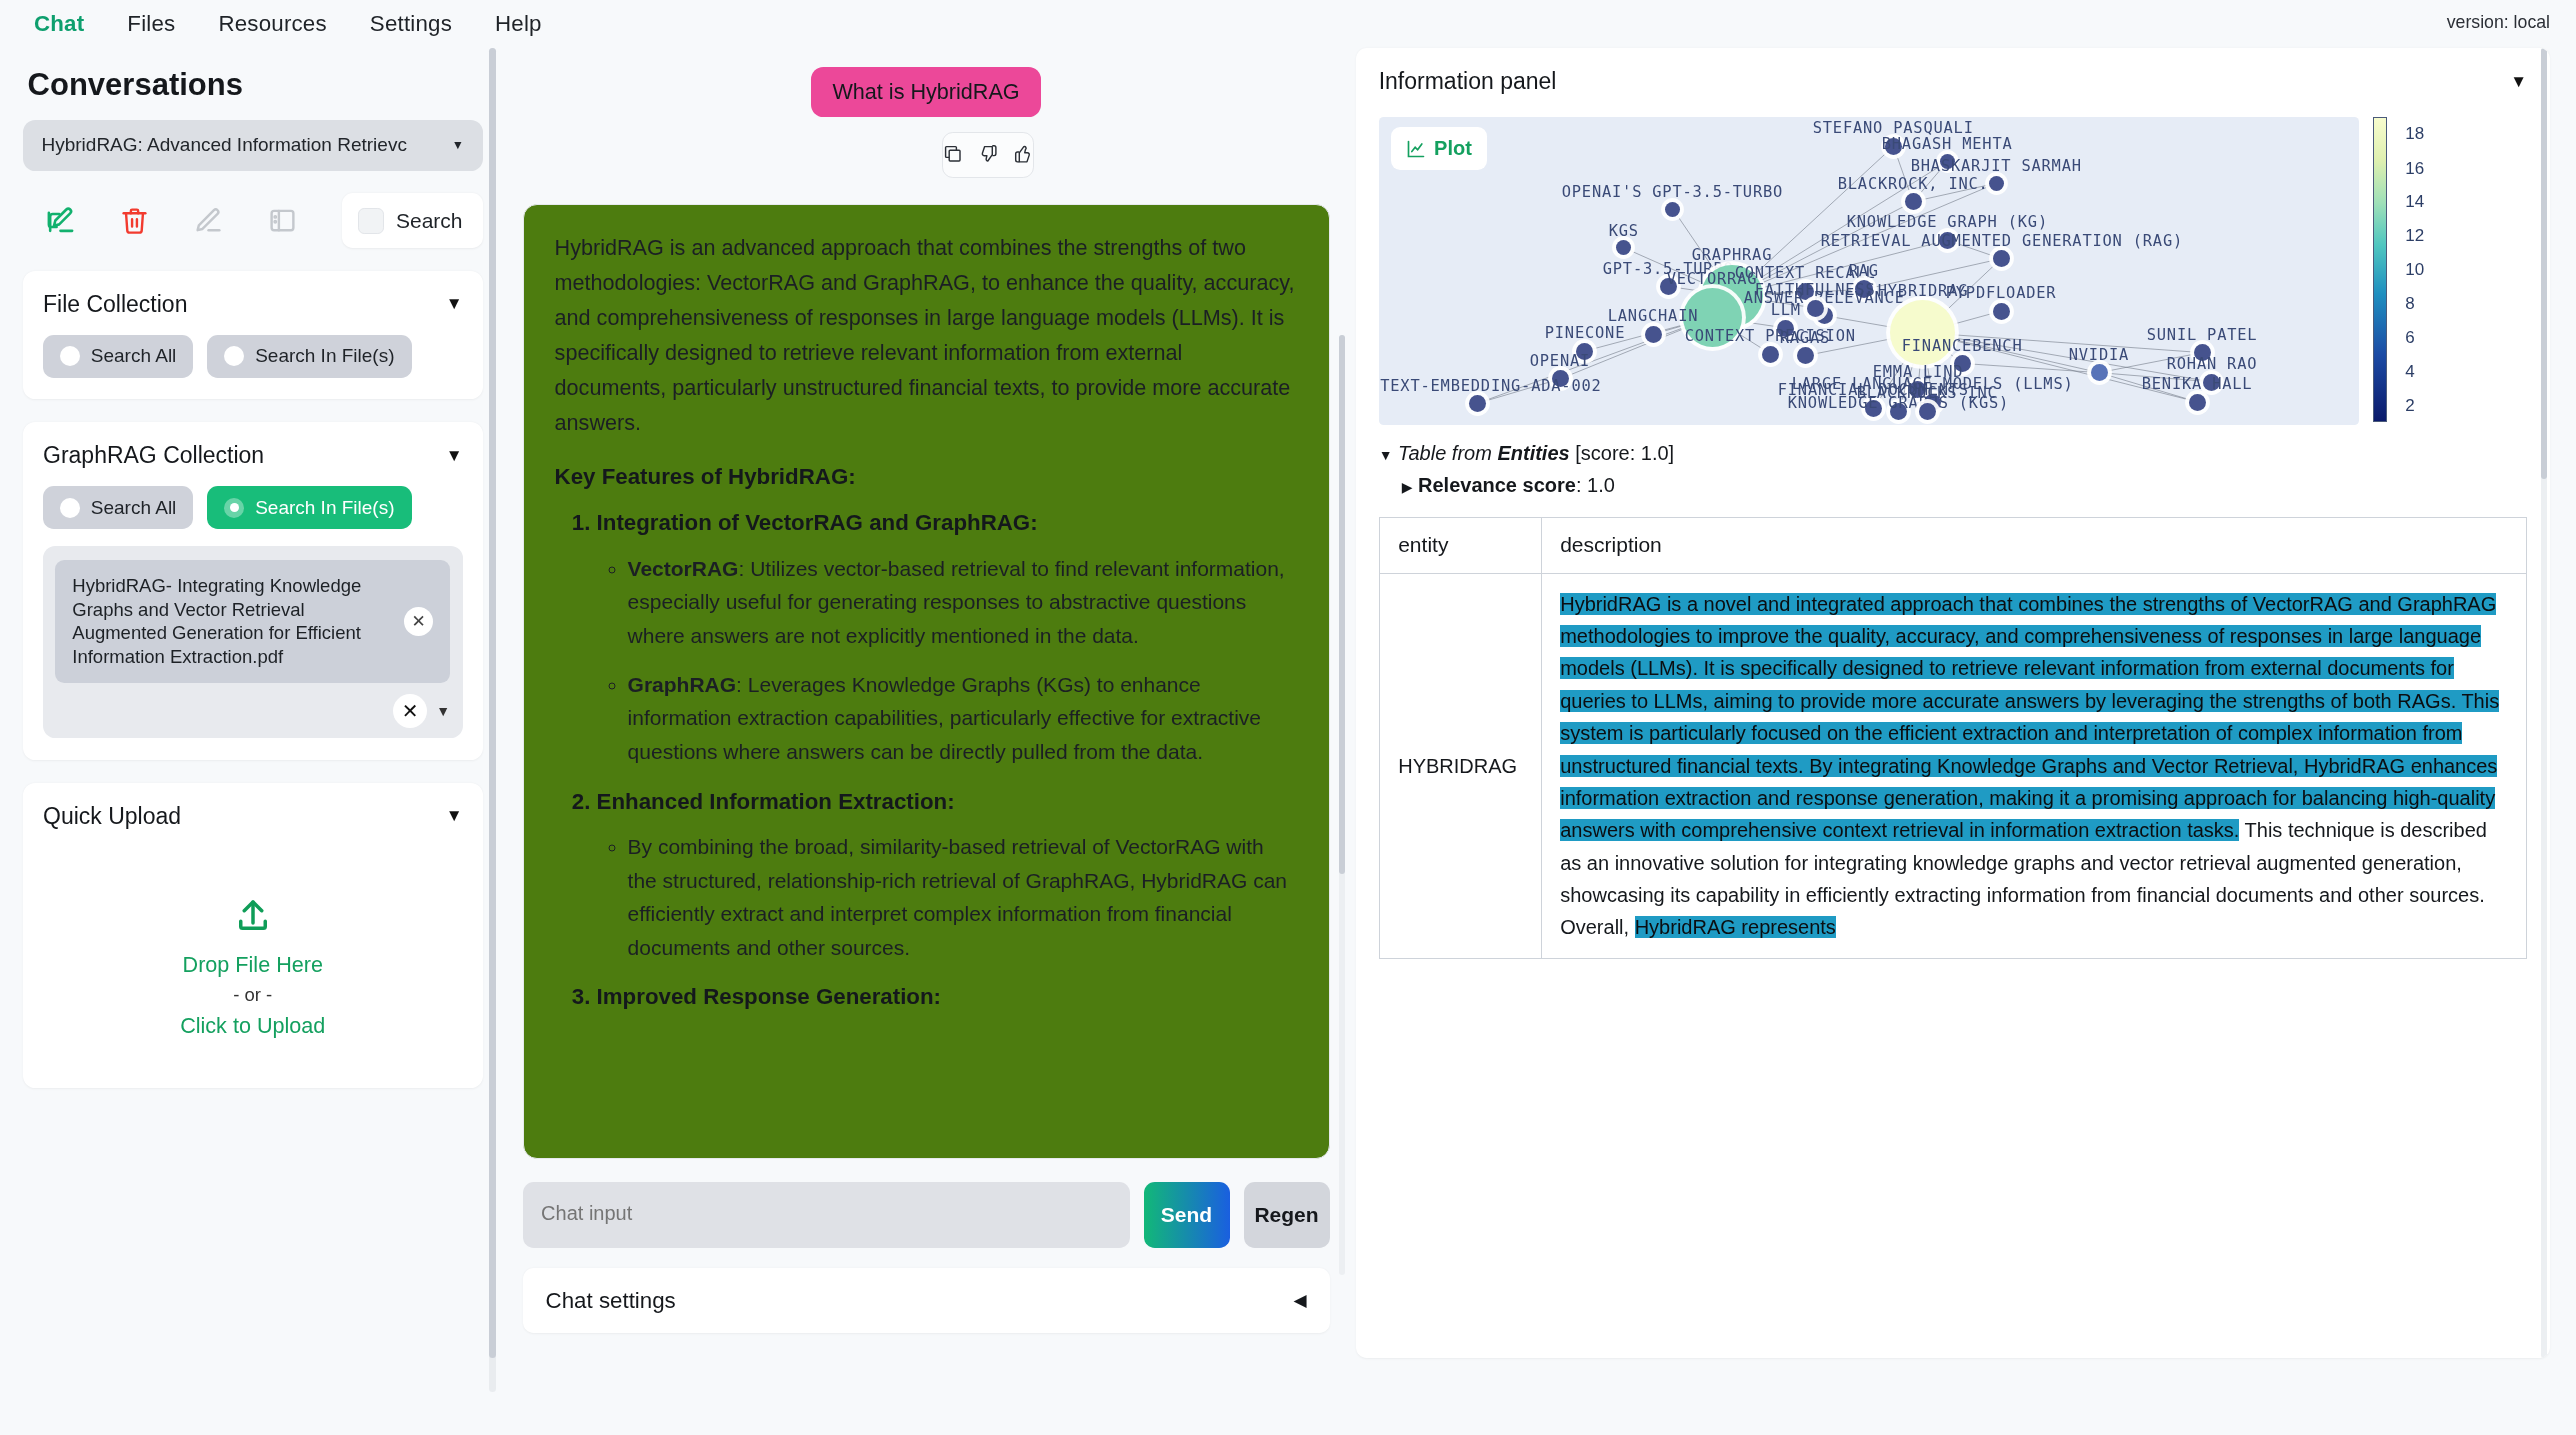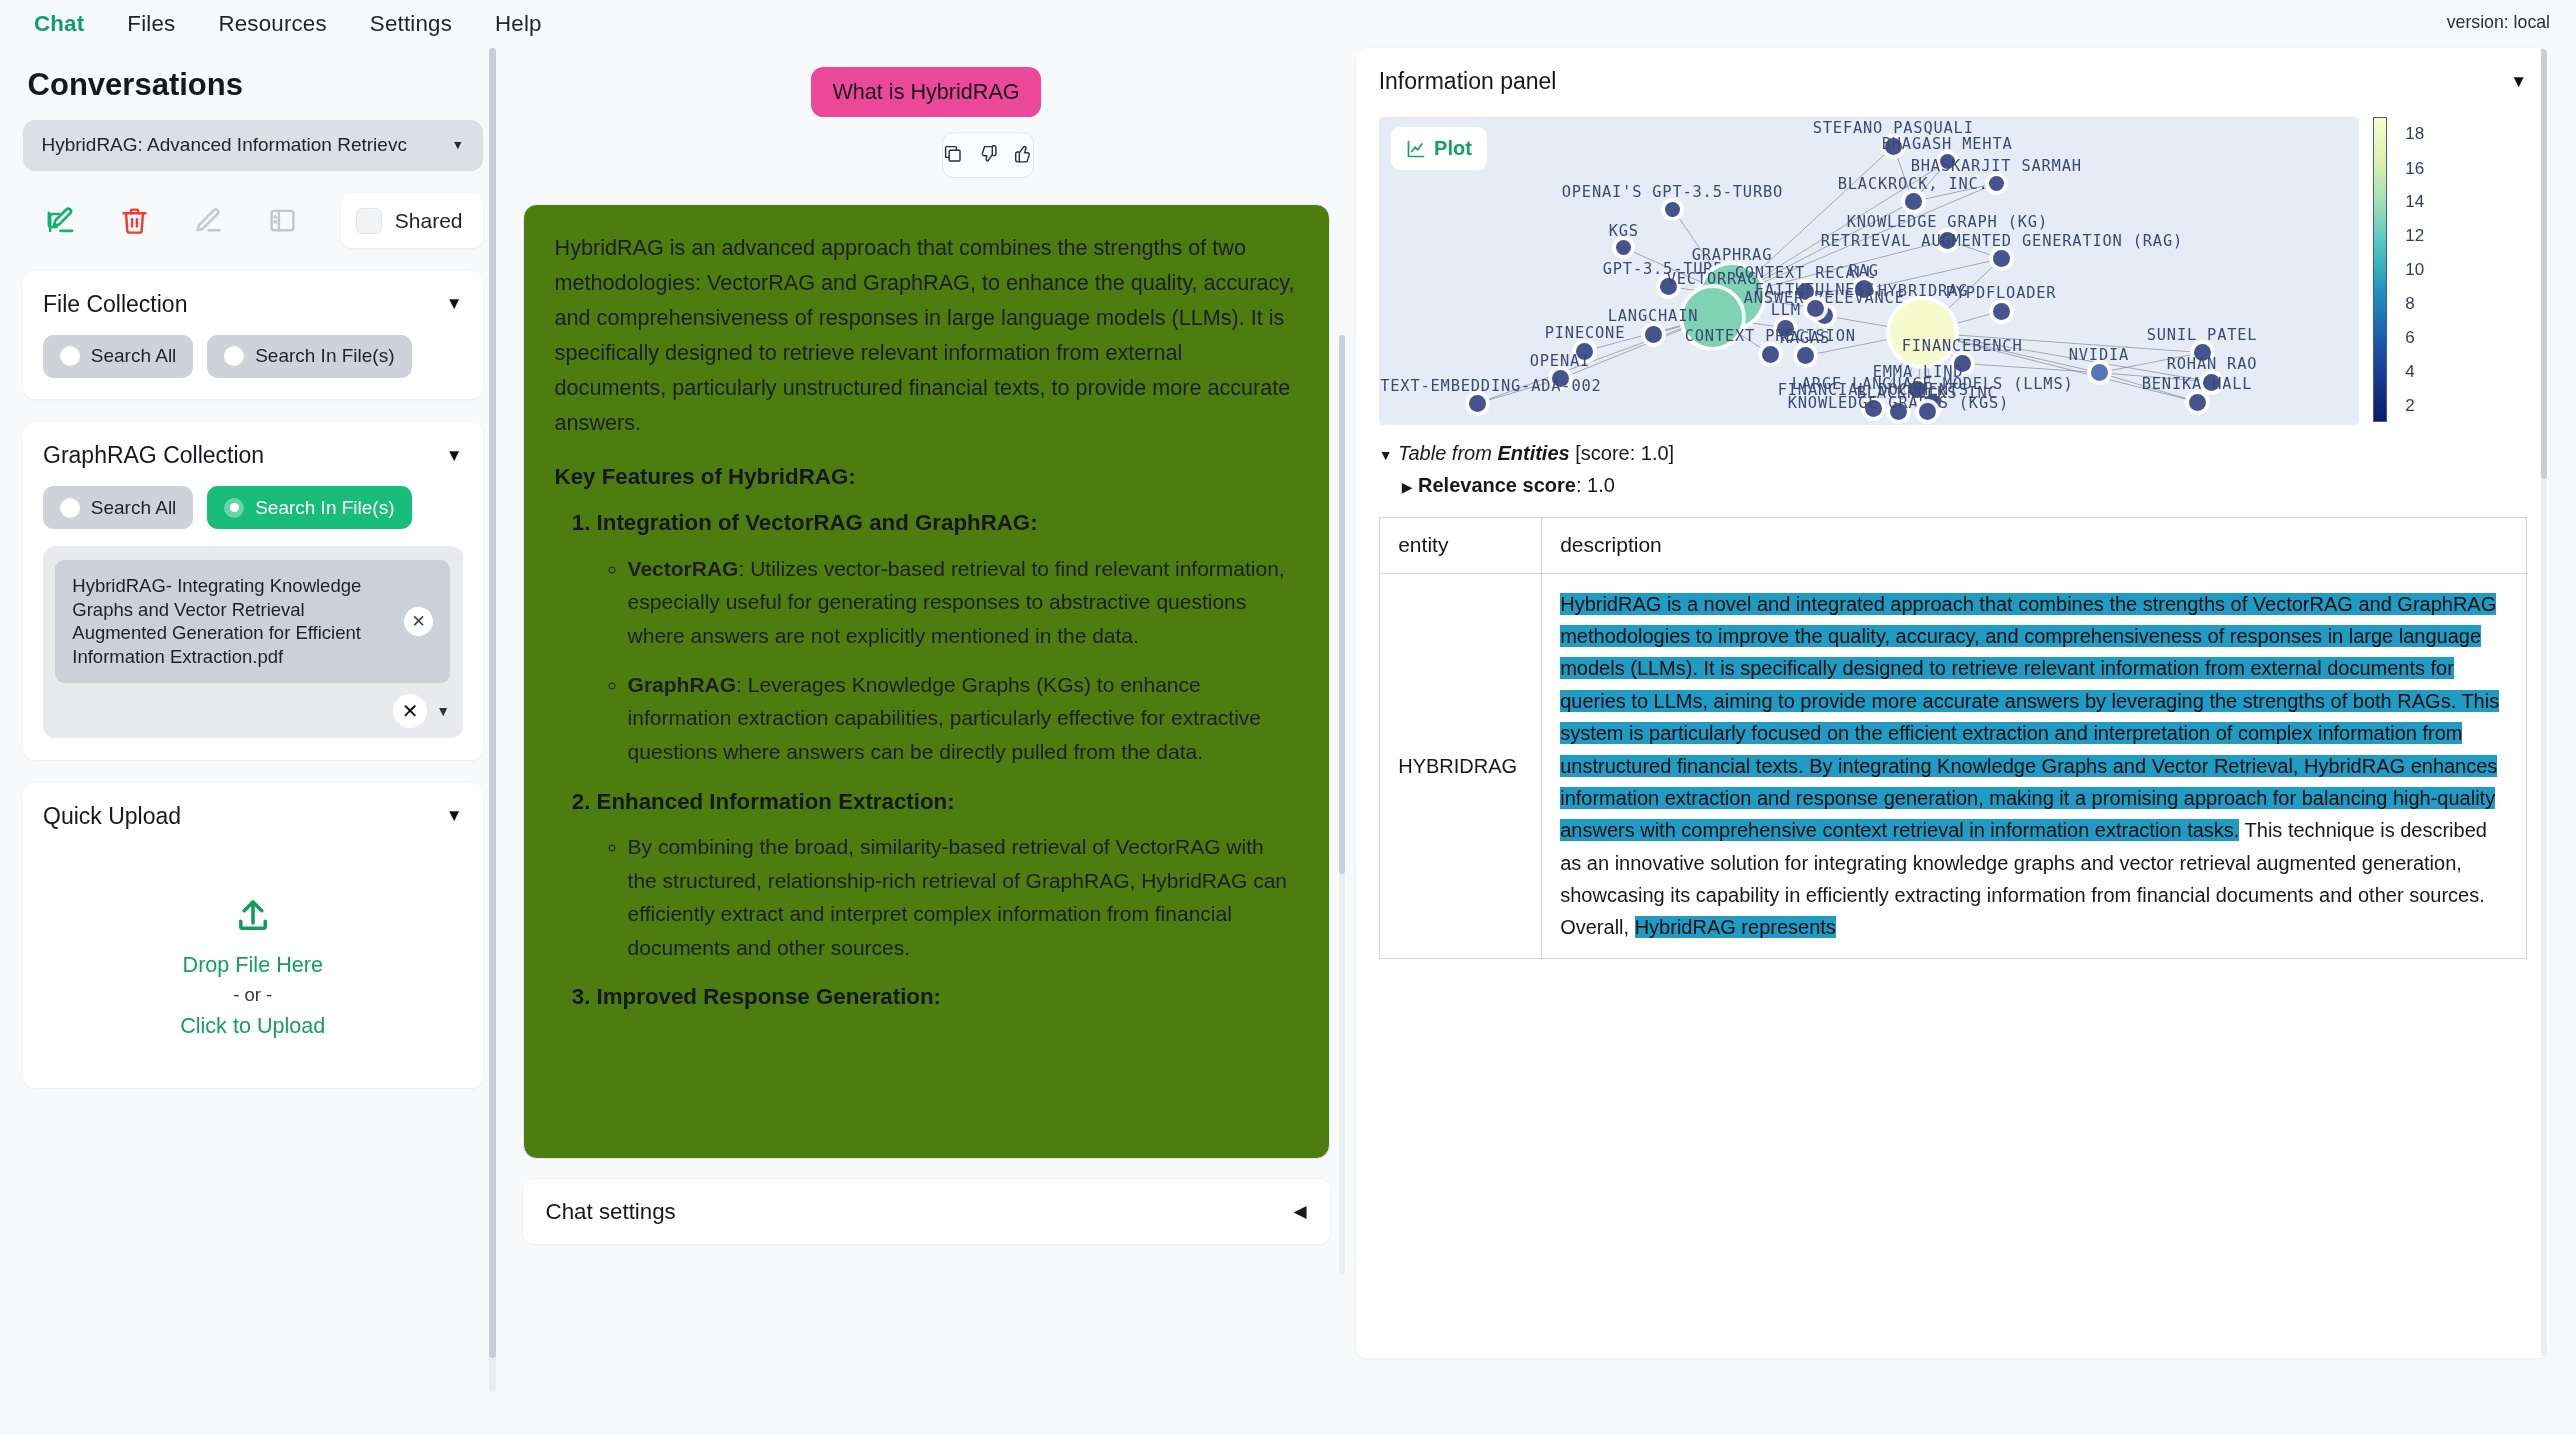--- a/index.html
+++ b/index.html
@@ -276,21 +276,21 @@
       <div class="iconbtn">
         <svg width="29" height="29" viewBox="0 0 24 24" fill="none" stroke="#c4c8cd" stroke-width="2" stroke-linecap="round" stroke-linejoin="round">
           <rect x="3" y="4" width="18" height="16" rx="2"></rect>
             <path d="M9 4v16"></path>
           <circle cx="6" cy="9" r=".6" fill="#c4c8cd"></circle>
             <circle cx="6" cy="13" r=".6" fill="#c4c8cd"></circle>
         </svg>
       </div>
       <div class="shared-chip">
         <div class="shared-box"></div>
-        <div class="shared-label">Shared</div>
+        <div class="shared-label">Search</div>
       </div>
     </div>
 
     <div class="card">
       <div class="card-head">
         <div class="card-title">File Collection</div>
         <div class="tri-down">▼</div>
       </div>
       <div class="seg-row">
         <div class="seg">
@@ -399,20 +399,25 @@
           </ul>
         </li>
         <li>
           <span>Improved Response Generation:</span>
         </li>
       </ol>
     </div>
     <div class="chat-scroll-track"></div>
     <div class="chat-scroll-thumb"></div>
 
+    <div class="input-row">
+      <textarea class="chat-input" placeholder="Chat input" style=""></textarea>
+      <button class="btn-send">Send</button>
+      <button class="btn-regen">Regen</button>
+    </div>
 
     <div class="chat-settings">
       <span>Chat settings</span>
       <span class="tri-left">◀</span>
     </div>
   </div>
 
   <div class="info-col">
     <div class="info-panel">
       <div class="info-head">

